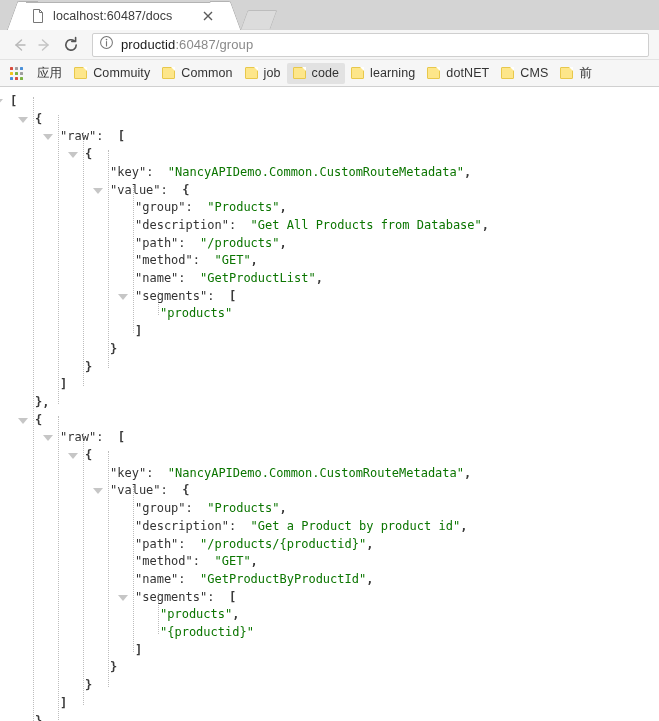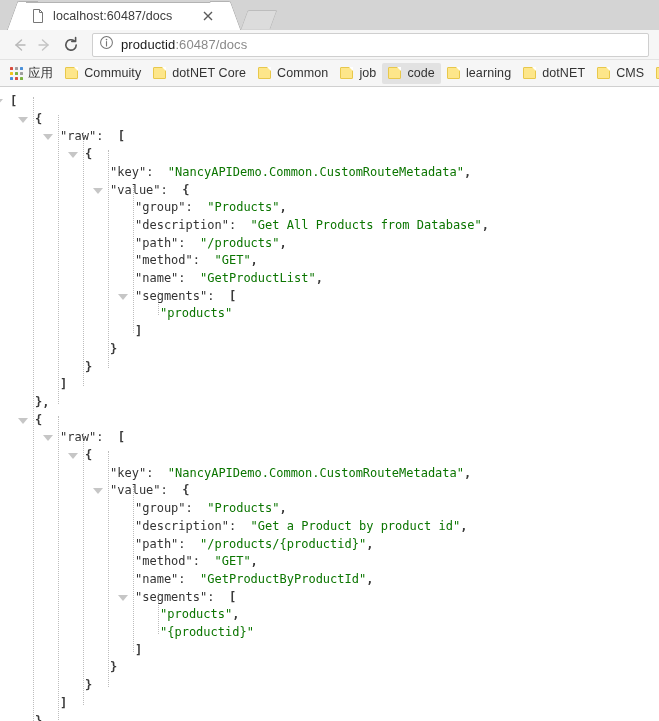--- a/index.html
+++ b/index.html
@@ -178,21 +178,21 @@
     flex: none;
     white-space: nowrap;
   }
   .bm.selected { background: #e2e2e2; }
   .bm-label {
     font-size: 12.5px;
     color: #333333;
     margin-left: 6px;
     letter-spacing: .1px;
   }
-  .bm.apps .bm-label { margin-left: 5px; }
+  .bm.apps .bm-label { margin-left: 14px; }
   .folder-ico {
     width: 13px; height: 12px;
     flex: none;
     background: #fde68a;
     border: 1px solid #e8c84b;
     border-radius: 1px;
     position: relative;
   }
   .folder-ico::after {
     content: "";
@@ -299,21 +299,21 @@
     </div>
 
     <div class="omnibox">
       <span class="info-icon">
         <svg width="15" height="15" viewBox="0 0 16 16">
           <circle cx="8" cy="8" r="6.3" fill="none" stroke="#757575" stroke-width="1.1"></circle>
           <circle cx="8" cy="4.9" r="0.85" fill="#757575"></circle>
           <path d="M8 7.1 V11.6" stroke="#757575" stroke-width="1.2" stroke-linecap="round"></path>
         </svg>
       </span>
-      <span class="url-text"><span class="host">productid</span><span>:60487/docs</span></span>
+      <span class="url-text"><span class="host">productid</span><span>:60487/group</span></span>
     </div>
   </div>
 
   <div class="bookmarkbar">
     <div class="bm apps">
       <span class="apps-grid">
         <i style="background:#d94c3d"></i>
           <i style="background:#9e9e9e"></i>
           <i style="background:#4a90d9"></i>
         <i style="background:#f0c419"></i>
@@ -325,24 +325,20 @@
       </span>
       <span class="bm-label">应用</span>
     </div>
     <div id="bm-list" style="display:flex;align-items:center;">
         <div class="bm">
           <span class="folder-ico"></span>
           <span class="bm-label">Commuity</span>
         </div>
         <div class="bm">
           <span class="folder-ico"></span>
-          <span class="bm-label">dotNET Core</span>
-        </div>
-        <div class="bm">
-          <span class="folder-ico"></span>
           <span class="bm-label">Common</span>
         </div>
         <div class="bm">
           <span class="folder-ico"></span>
           <span class="bm-label">job</span>
         </div>
         <div class="bm selected">
           <span class="folder-ico"></span>
           <span class="bm-label">code</span>
         </div>

